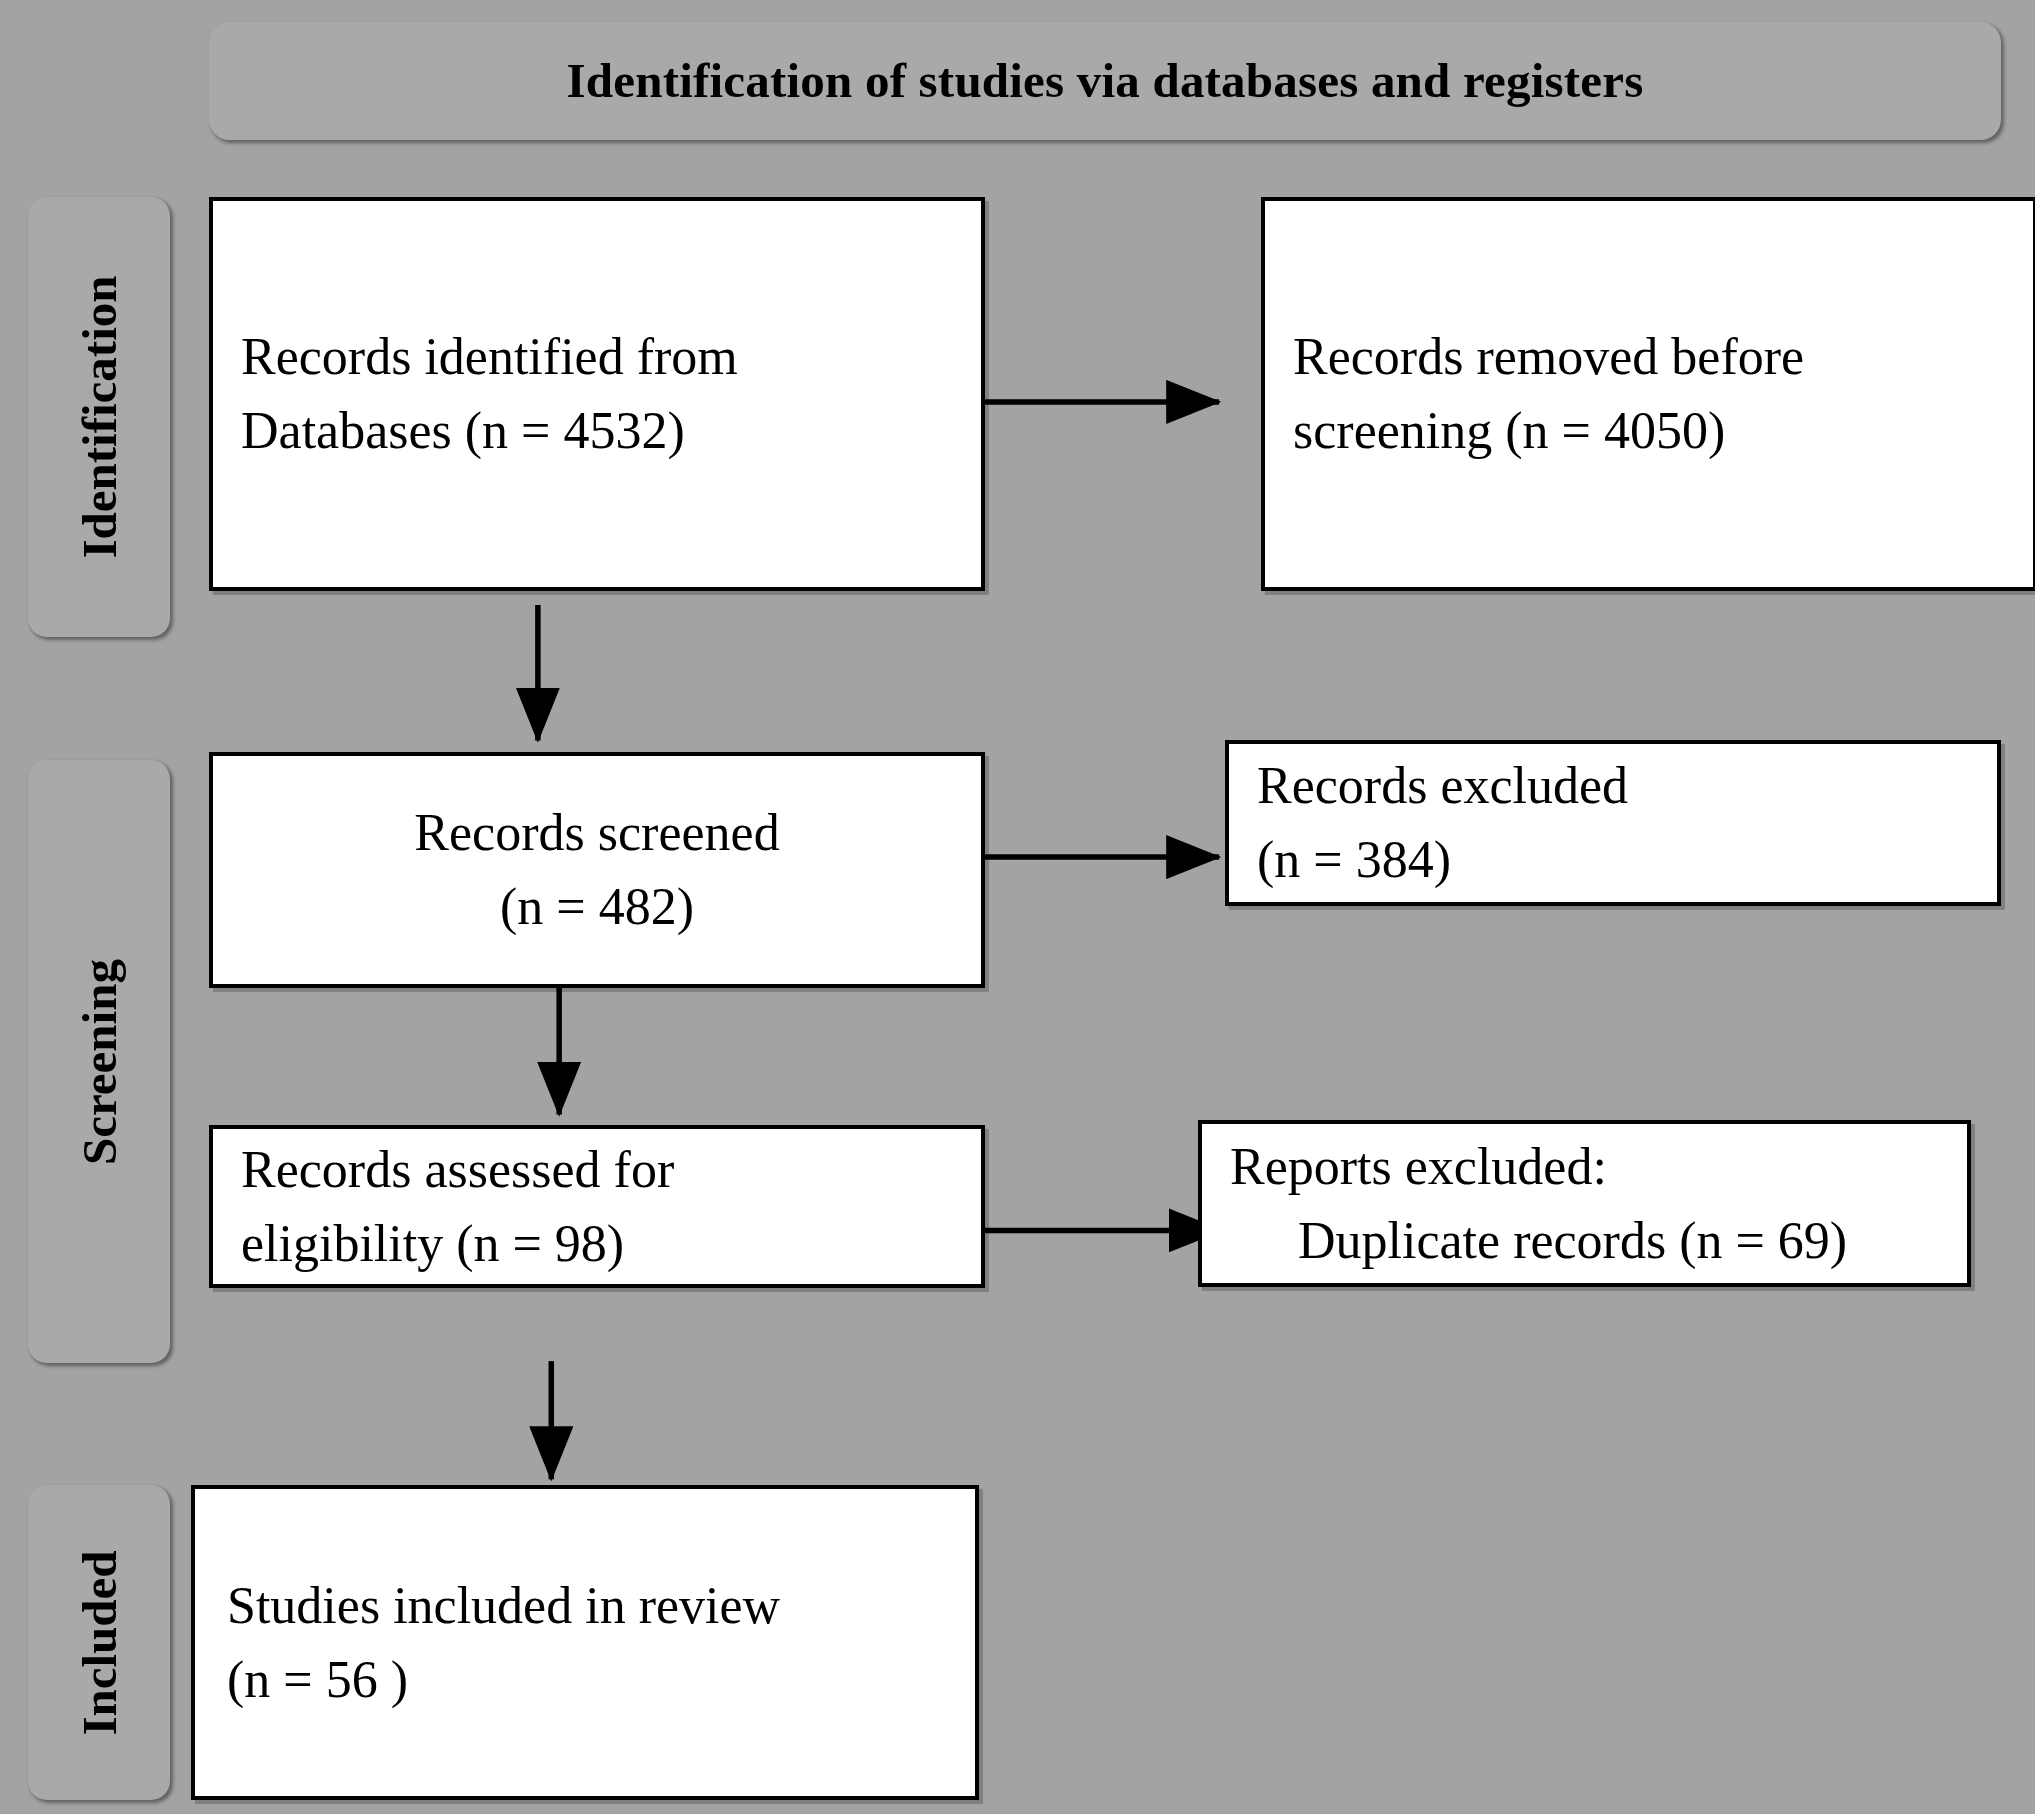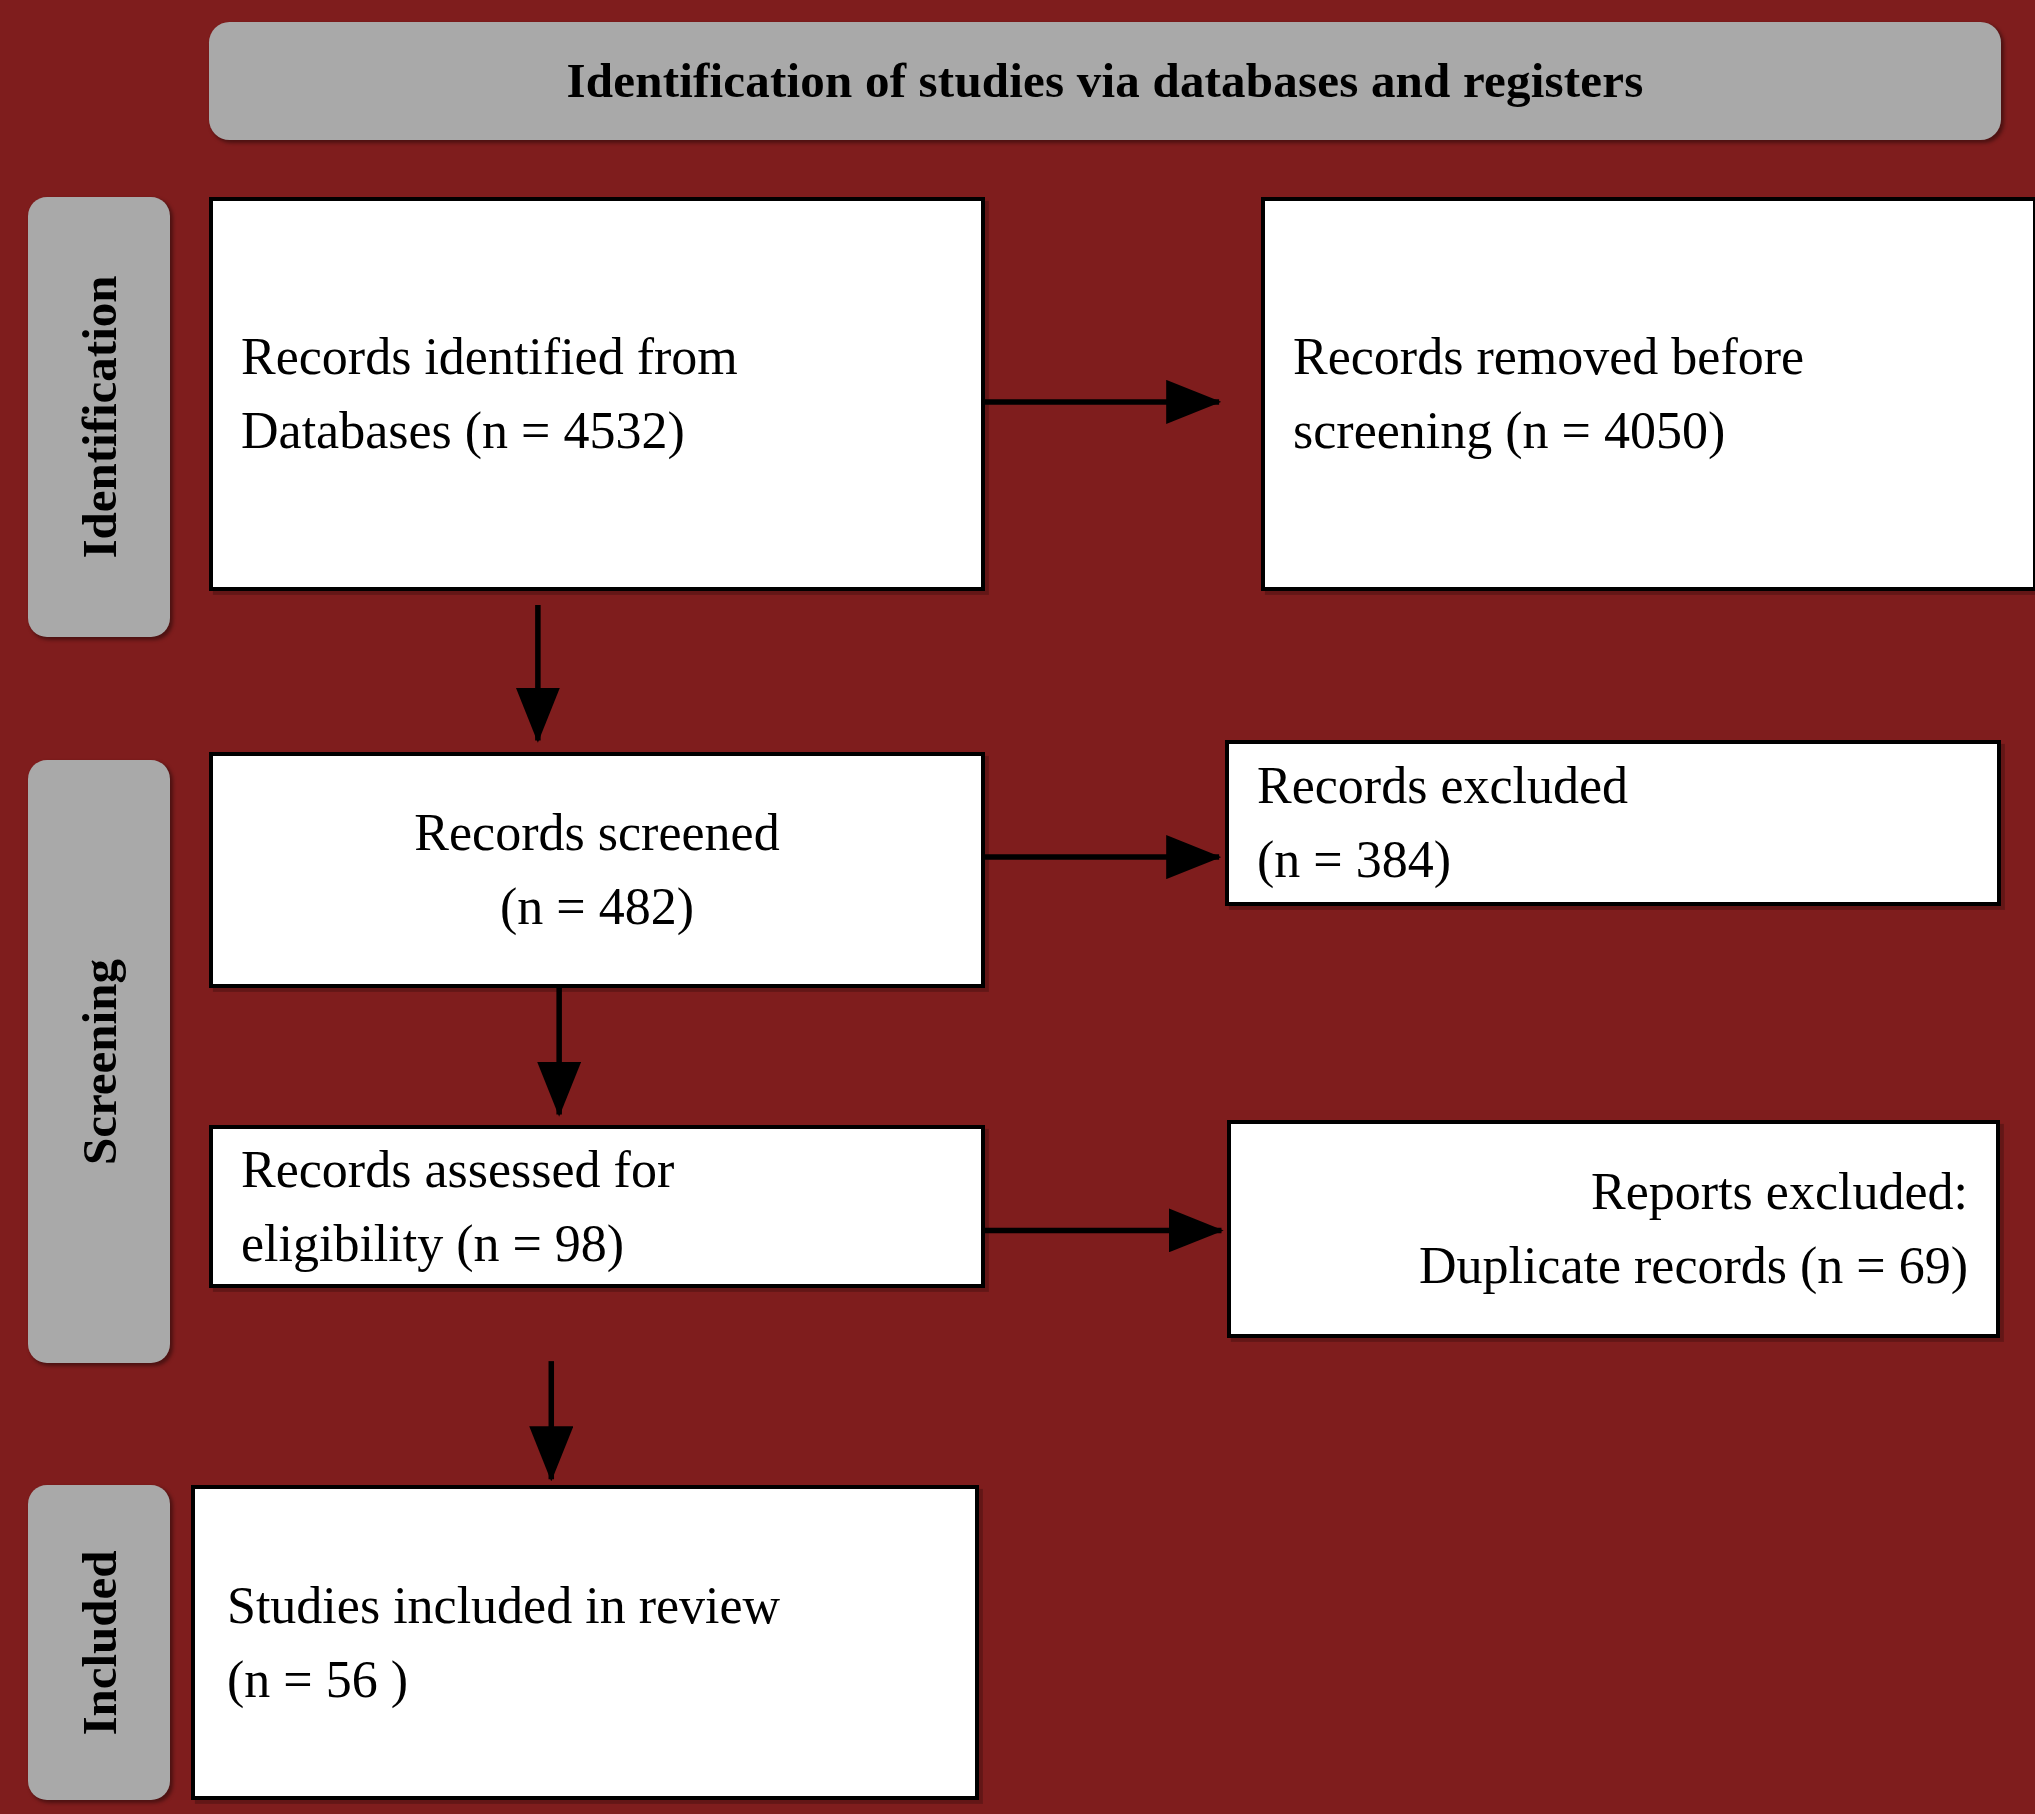--- a/index.html
+++ b/index.html
@@ -8,21 +8,21 @@
     padding: 0;
     background: #ffffff;
   }
   body {
     font-family: "Liberation Serif", "DejaVu Serif", serif;
   }
   #prisma-canvas {
     position: relative;
     width: 2035px;
     height: 1815px;
-    background: #7f1d1d;
+    background: #a3a3a3;
     overflow: hidden;
   }
 
   
   .header-banner {
     position: absolute;
     left: 209px;
     top: 22px;
     width: 1792px;
     height: 118px;
@@ -103,21 +103,21 @@
     left: 209px; top: 752px; width: 776px; height: 236px; align-items: center;
   }
   #box-records-excluded {
     left: 1225px; top: 740px; width: 776px; height: 166px;
   }
   
   #box-records-assessed {
     left: 209px; top: 1125px; width: 776px; height: 163px;
   }
   #box-reports-excluded {
-    left: 1227px; top: 1120px; width: 773px; height: 218px; align-items: flex-end;
+    left: 1198px; top: 1120px; width: 773px; height: 167px;
   }
   
   #box-studies-included {
     left: 191px; top: 1485px; width: 788px; height: 315px; padding-left: 32px;
   }
 
   
   #connectors {
     position: absolute;
     left: 0;

